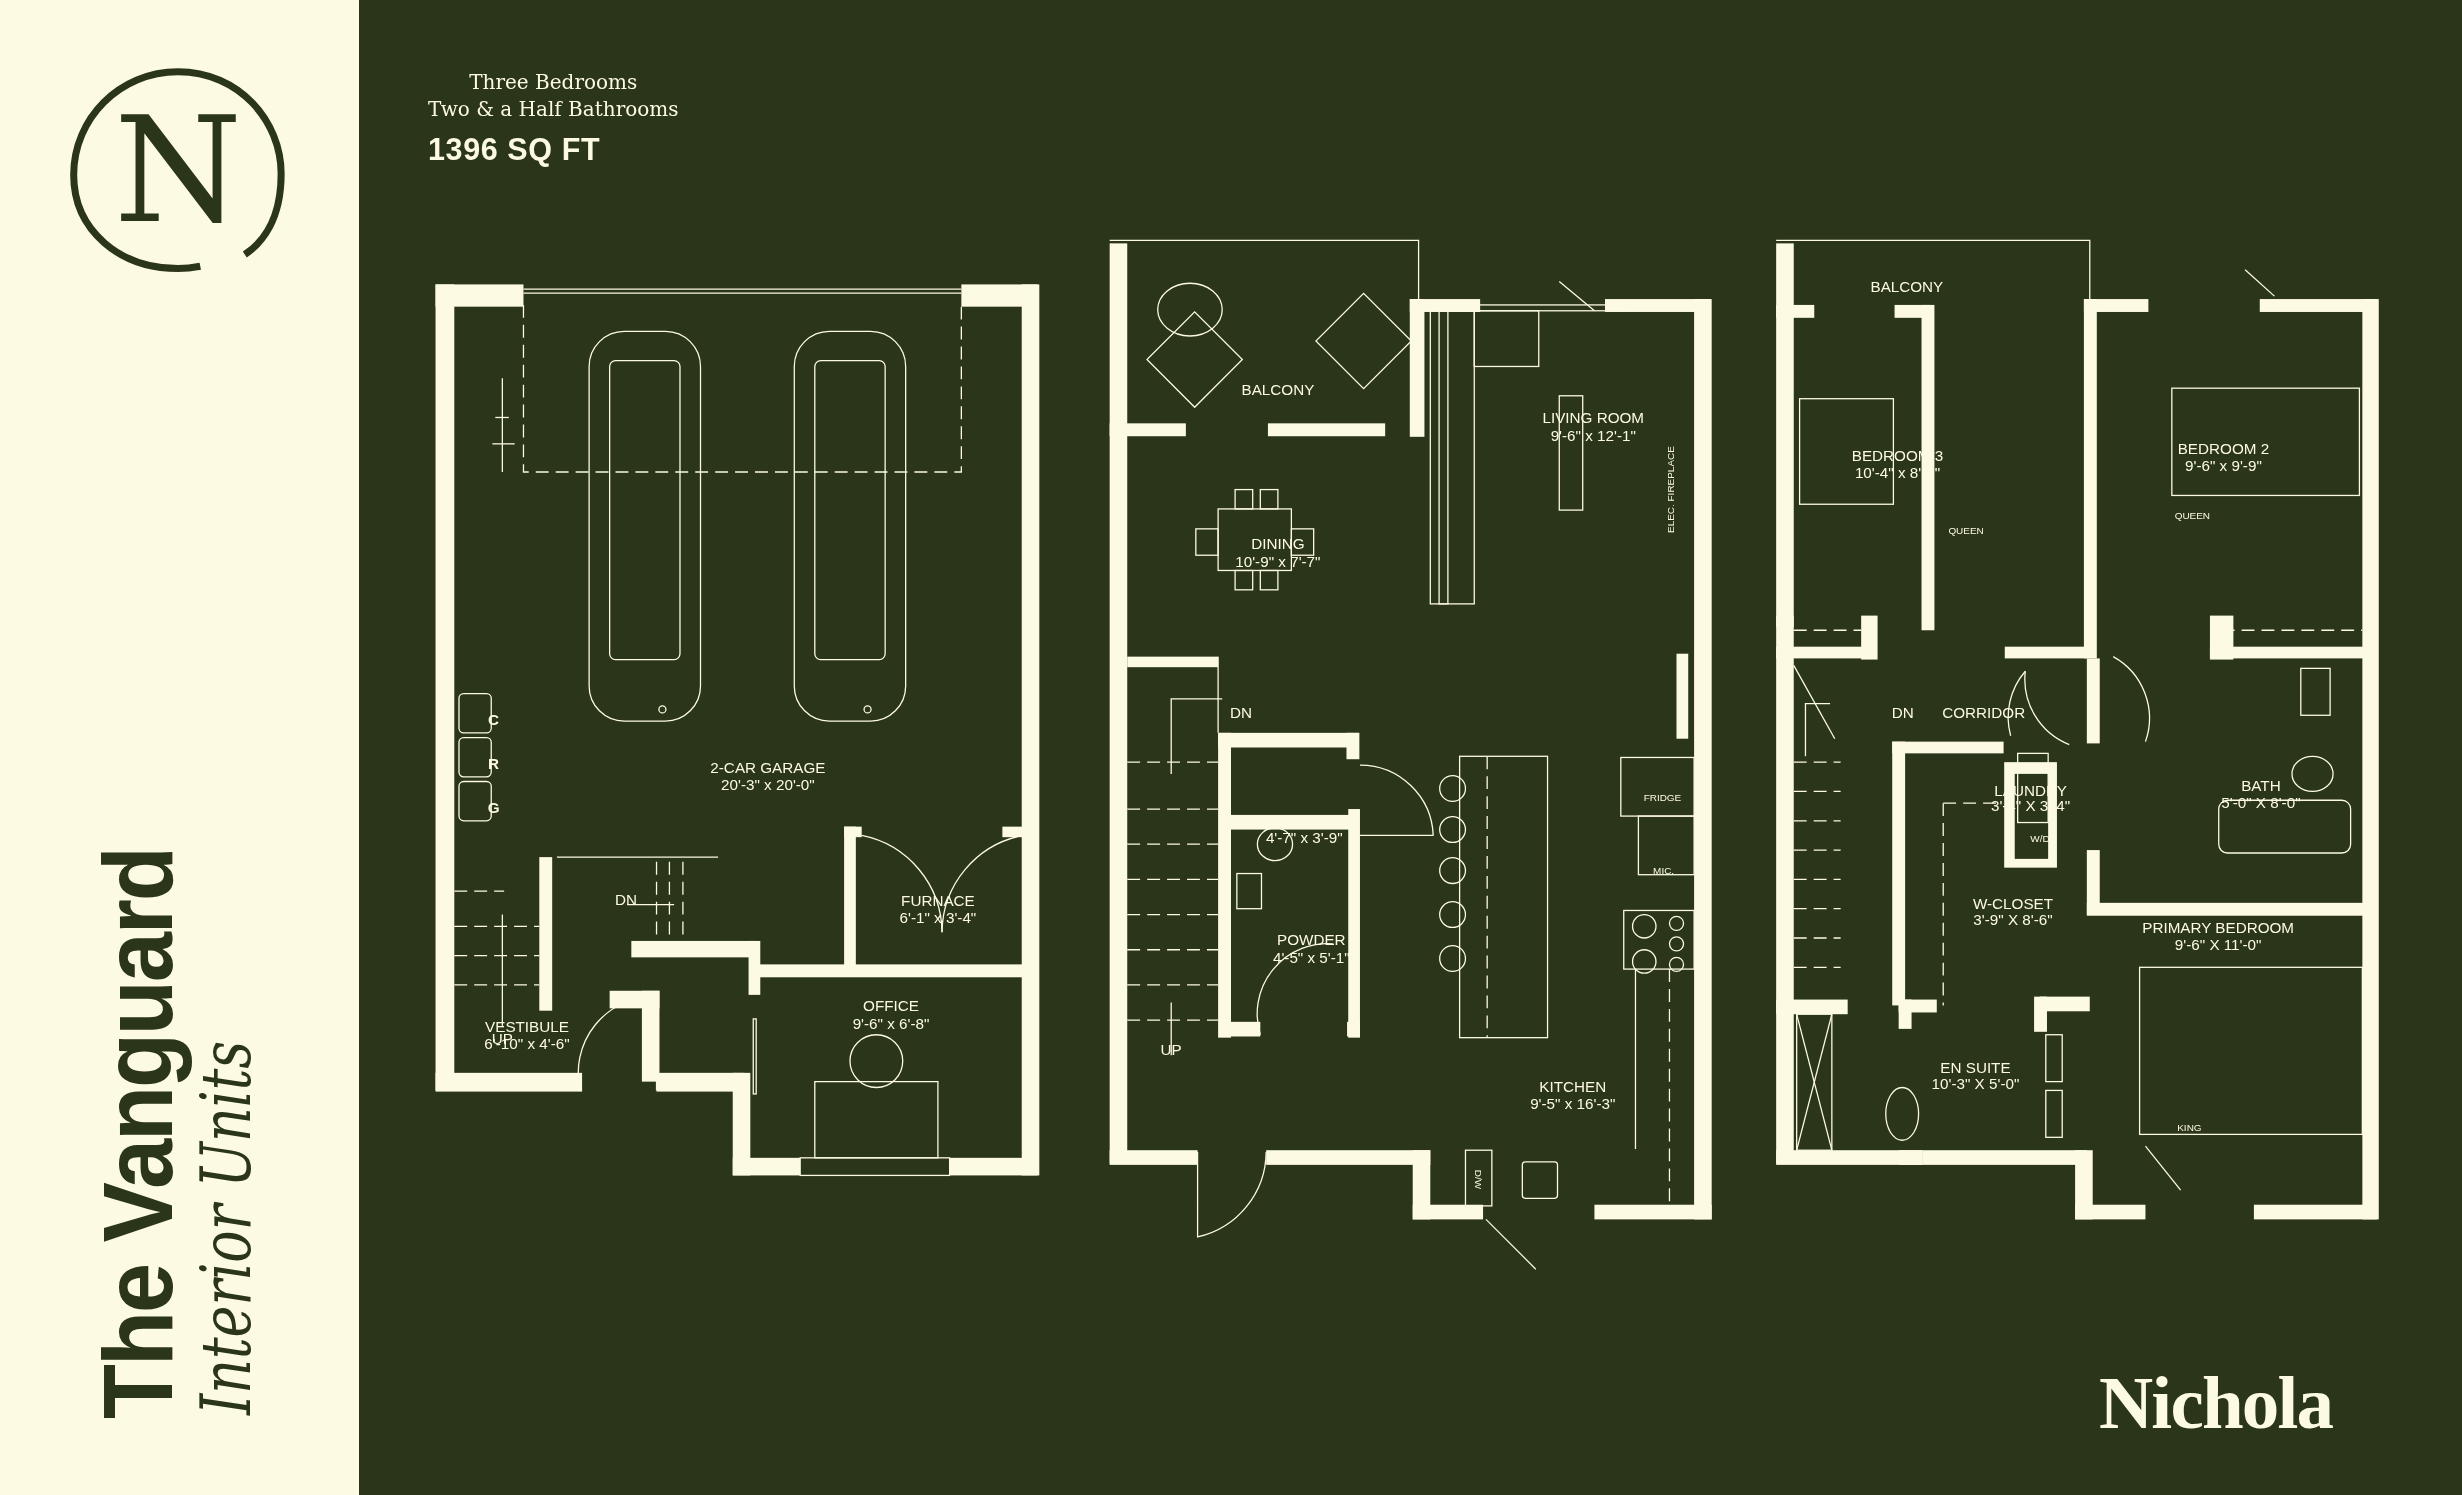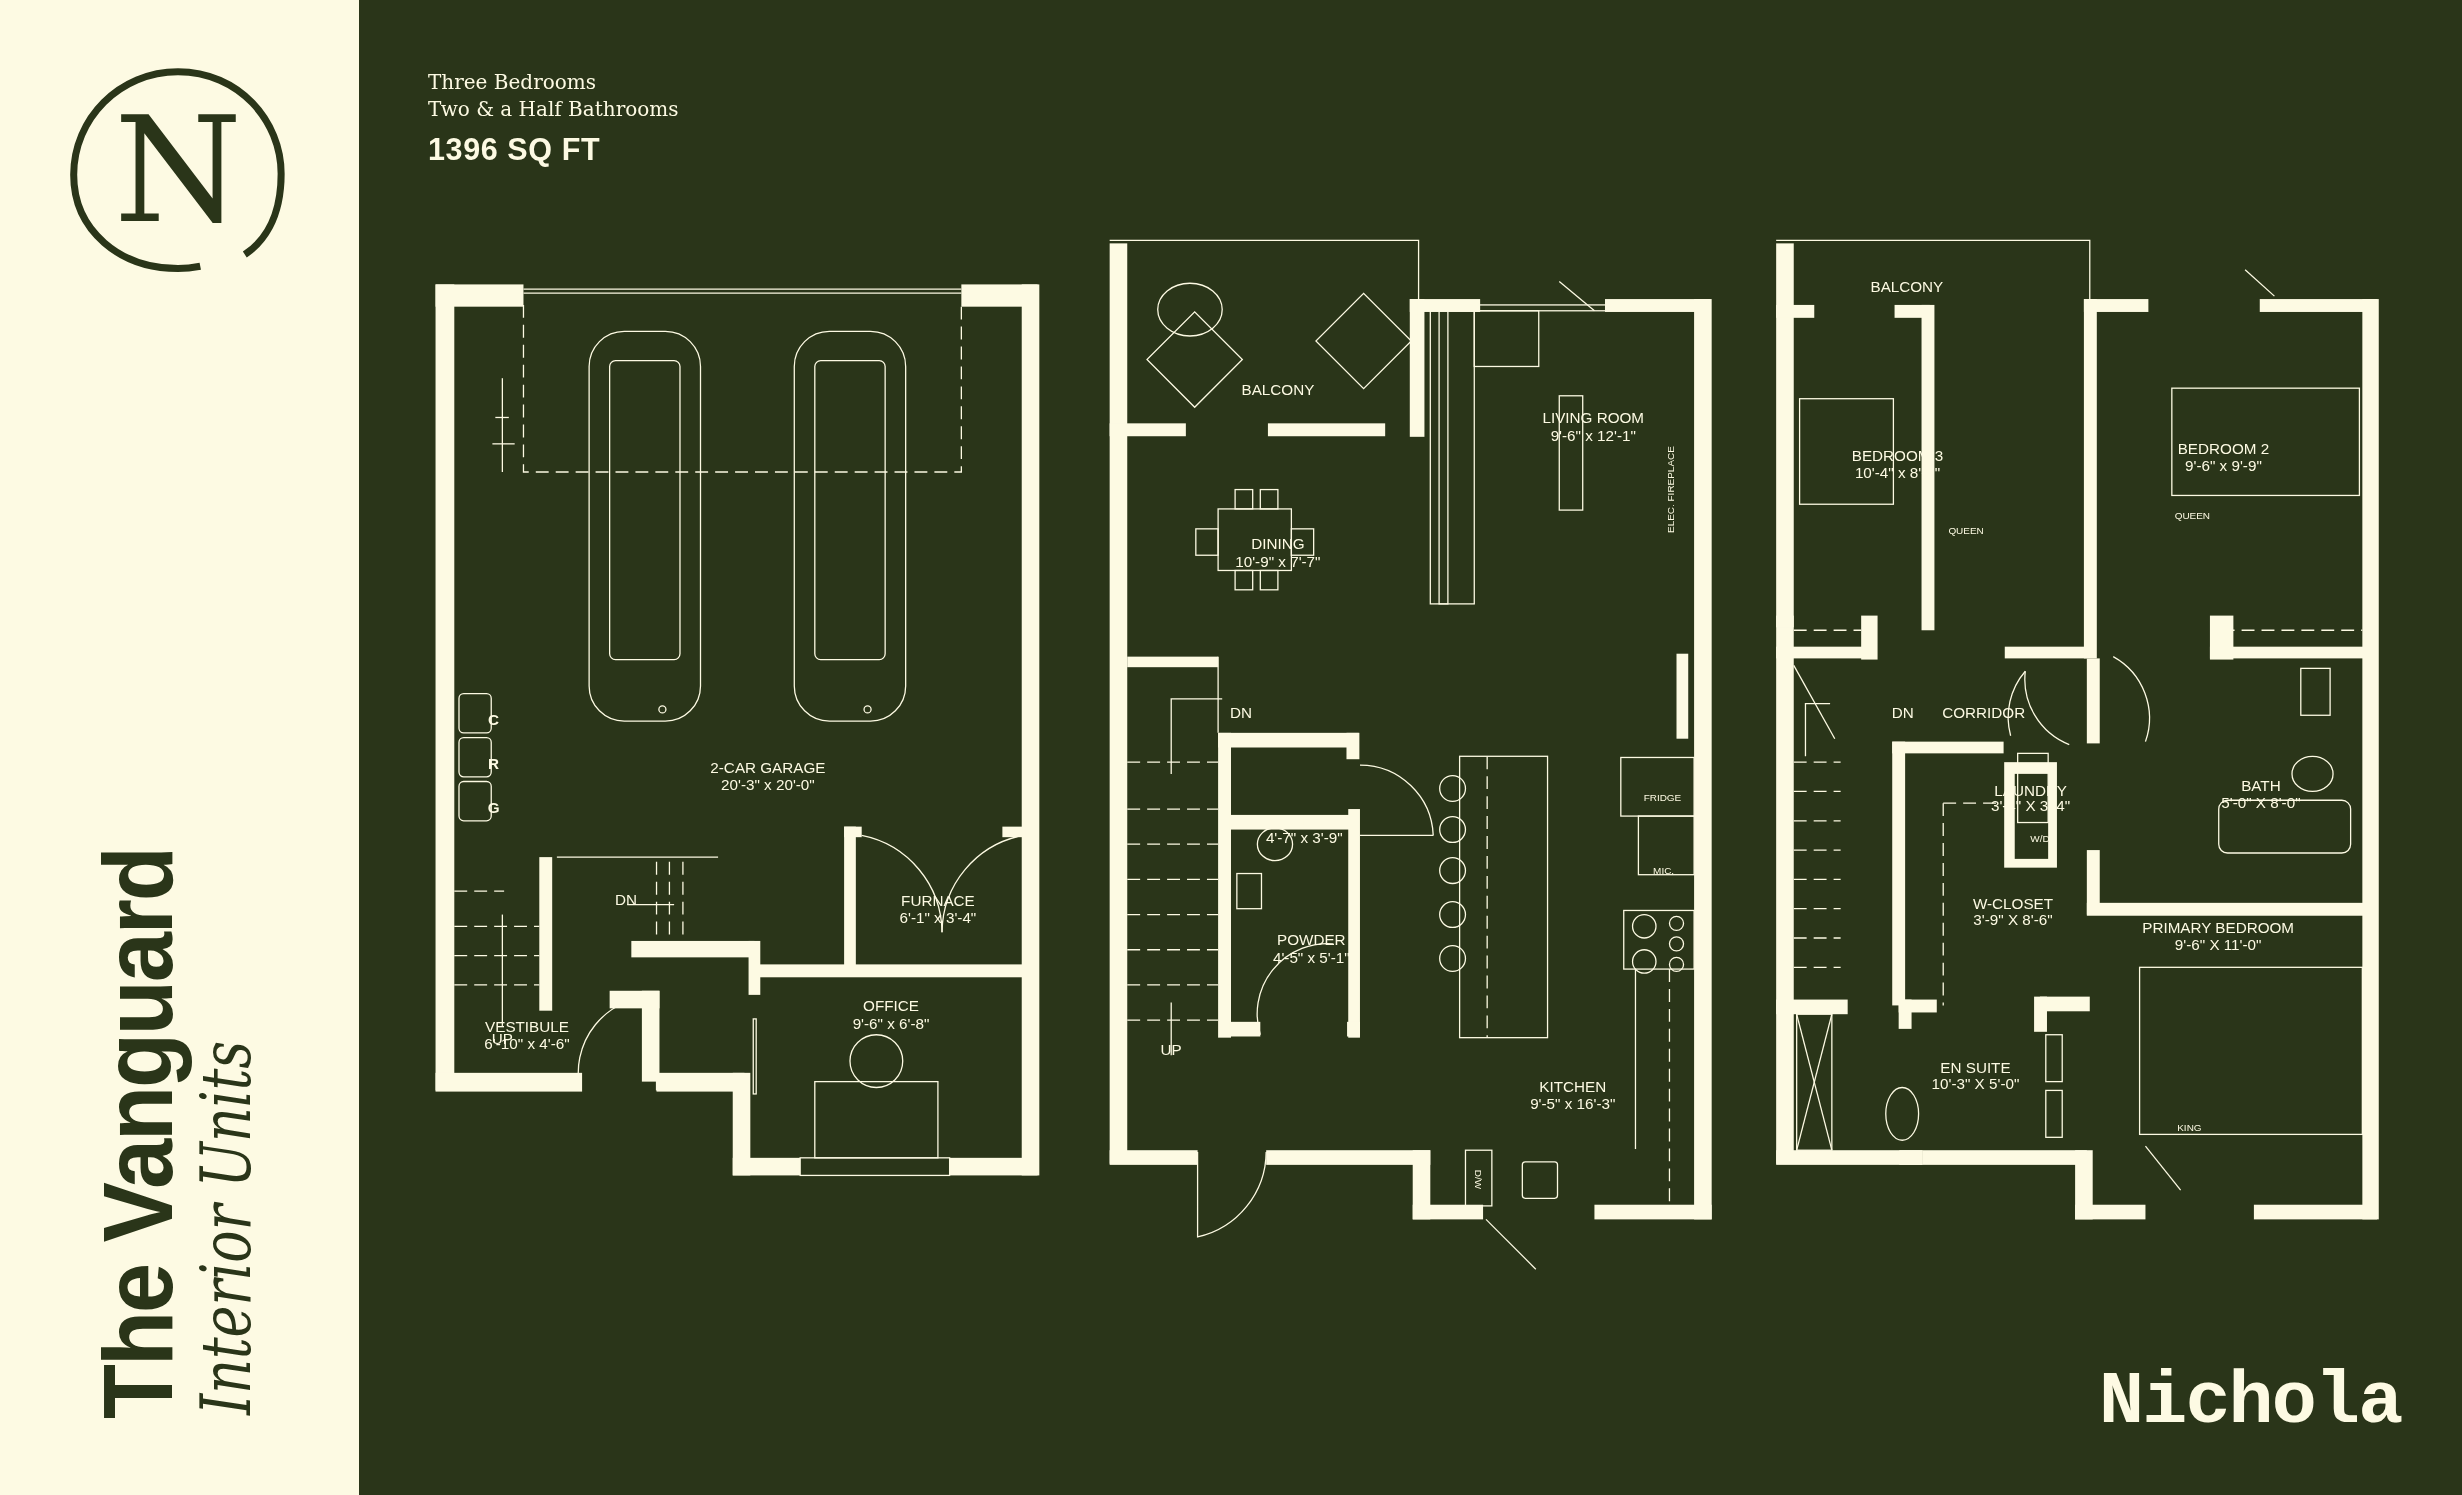--- a/index.html
+++ b/index.html
@@ -3,24 +3,24 @@
 <meta charset="utf-8">
 <style>
   html,body{margin:0;padding:0;}
   body{width:2462px;height:1495px;position:relative;overflow:hidden;background:#2a3519;font-family:"Liberation Sans",sans-serif;}
   .sidebar{position:absolute;left:0;top:0;width:359px;height:1495px;background:#fdfae3;}
   .logo{position:absolute;left:69px;top:67px;width:218px;height:211px;}
   .vtitle{position:absolute;left:88px;top:1419px;transform-origin:0 0;transform:rotate(-90deg);white-space:nowrap;color:#2a3519;}
   .vtitle .main{font-family:"Liberation Sans",sans-serif;font-weight:bold;font-size:98px;line-height:100px;display:block;letter-spacing:-2.3px;transform:scaleX(0.92);transform-origin:0 0;}
   .vtitle .sub{font-family:"DejaVu Serif",serif;font-style:italic;font-size:69px;line-height:76px;display:block;margin-left:3.5px;transform:scaleX(0.78);transform-origin:0 0;font-weight:normal;}
   .specs{position:absolute;left:428px;top:69px;color:#fdfae3;}
-  .specs .line{font-family:"DejaVu Serif",serif;font-size:20px;line-height:27px;font-weight:normal;}
+  .specs .line{font-family:"DejaVu Serif",serif;font-size:20px;line-height:27px;font-weight:normal;text-align:center;}
   .specs .sqft{font-family:"Liberation Sans",sans-serif;font-weight:bold;font-size:30.5px;margin-top:9px;letter-spacing:0.6px;}
   .plans{position:absolute;left:0;top:0;width:2462px;height:1495px;}
-  .brand{position:absolute;left:2099px;top:1360px;color:#fdfae3;font-family:Liberation Mono, monospace;font-weight:bold;font-size:75px;letter-spacing:-1.8px;text-align:right;}
+  .brand{position:absolute;left:2099px;top:1360px;color:#fdfae3;font-family:Liberation Serif, serif;font-weight:bold;font-size:75px;letter-spacing:-1.8px;text-align:right;}
   .lbl{fill:#fdfae3;font-family:"Liberation Sans",sans-serif;font-size:26px;text-anchor:middle;}
   .lbl-s{fill:#fdfae3;font-family:"Liberation Sans",sans-serif;font-size:17px;text-anchor:middle;}
   .wall{fill:#fdfae3;}
   .ln{fill:none;stroke:#fdfae3;stroke-width:2.2;}
   .dash{fill:none;stroke:#fdfae3;stroke-width:2.2;stroke-dasharray:22 12;}
   .room{fill:#2a3519;}
 </style>
 </head>
 <body>
 

